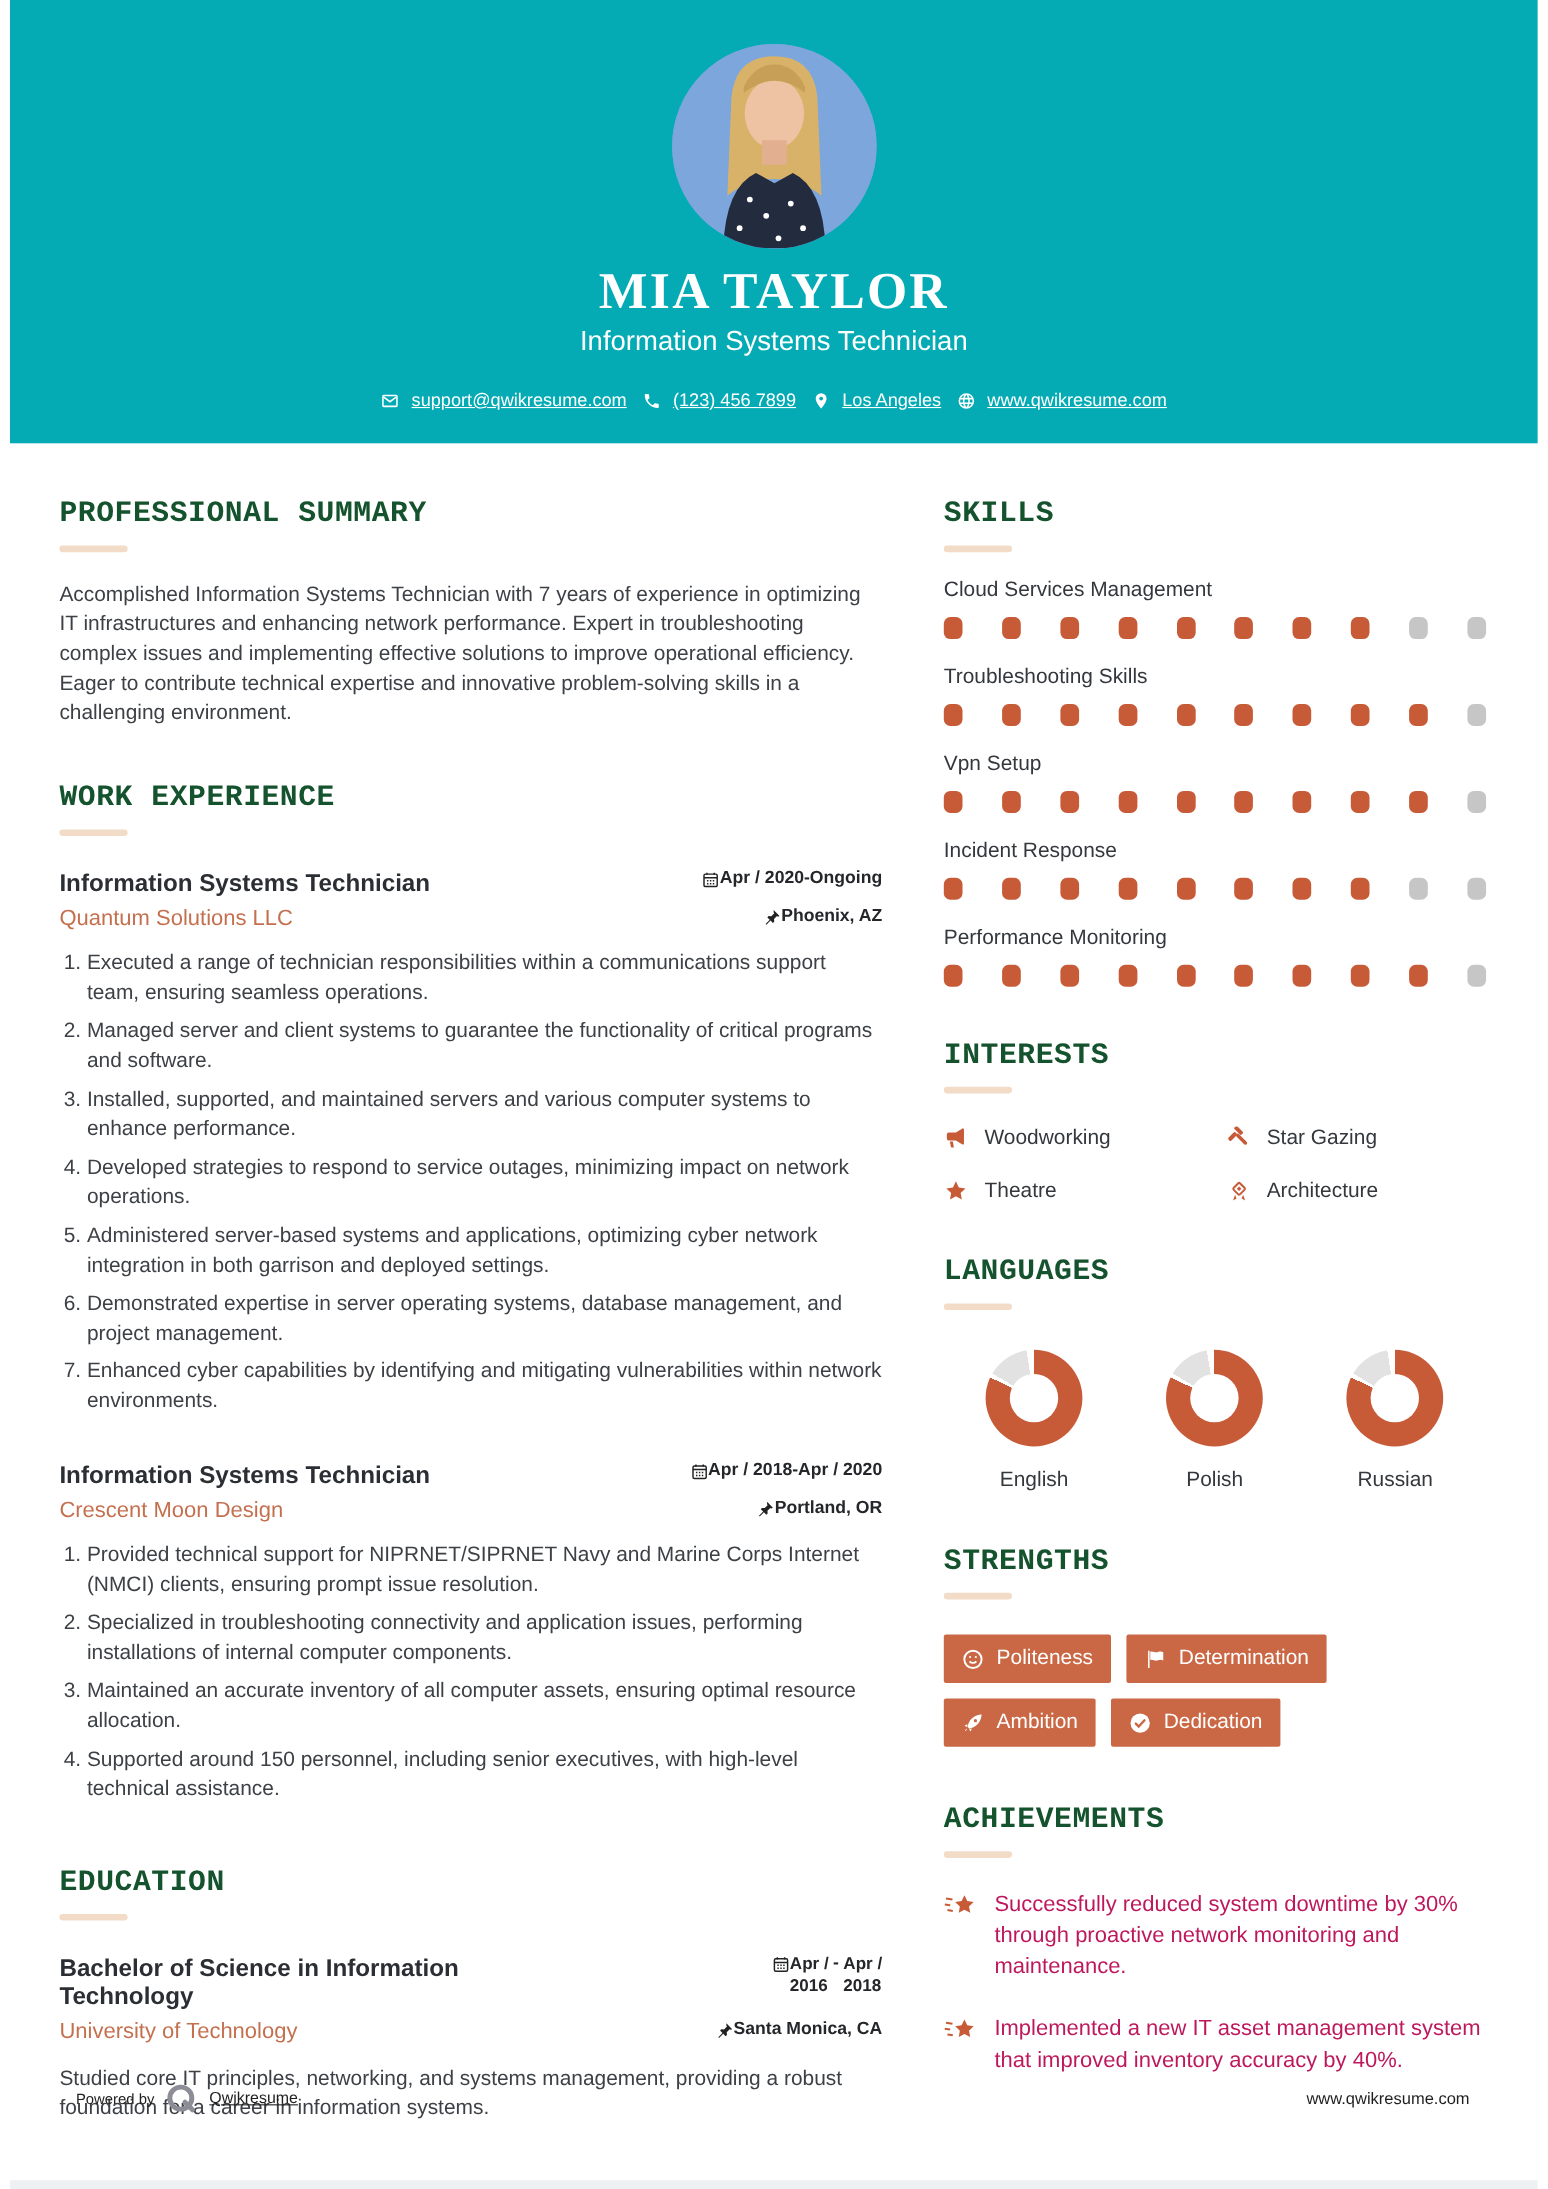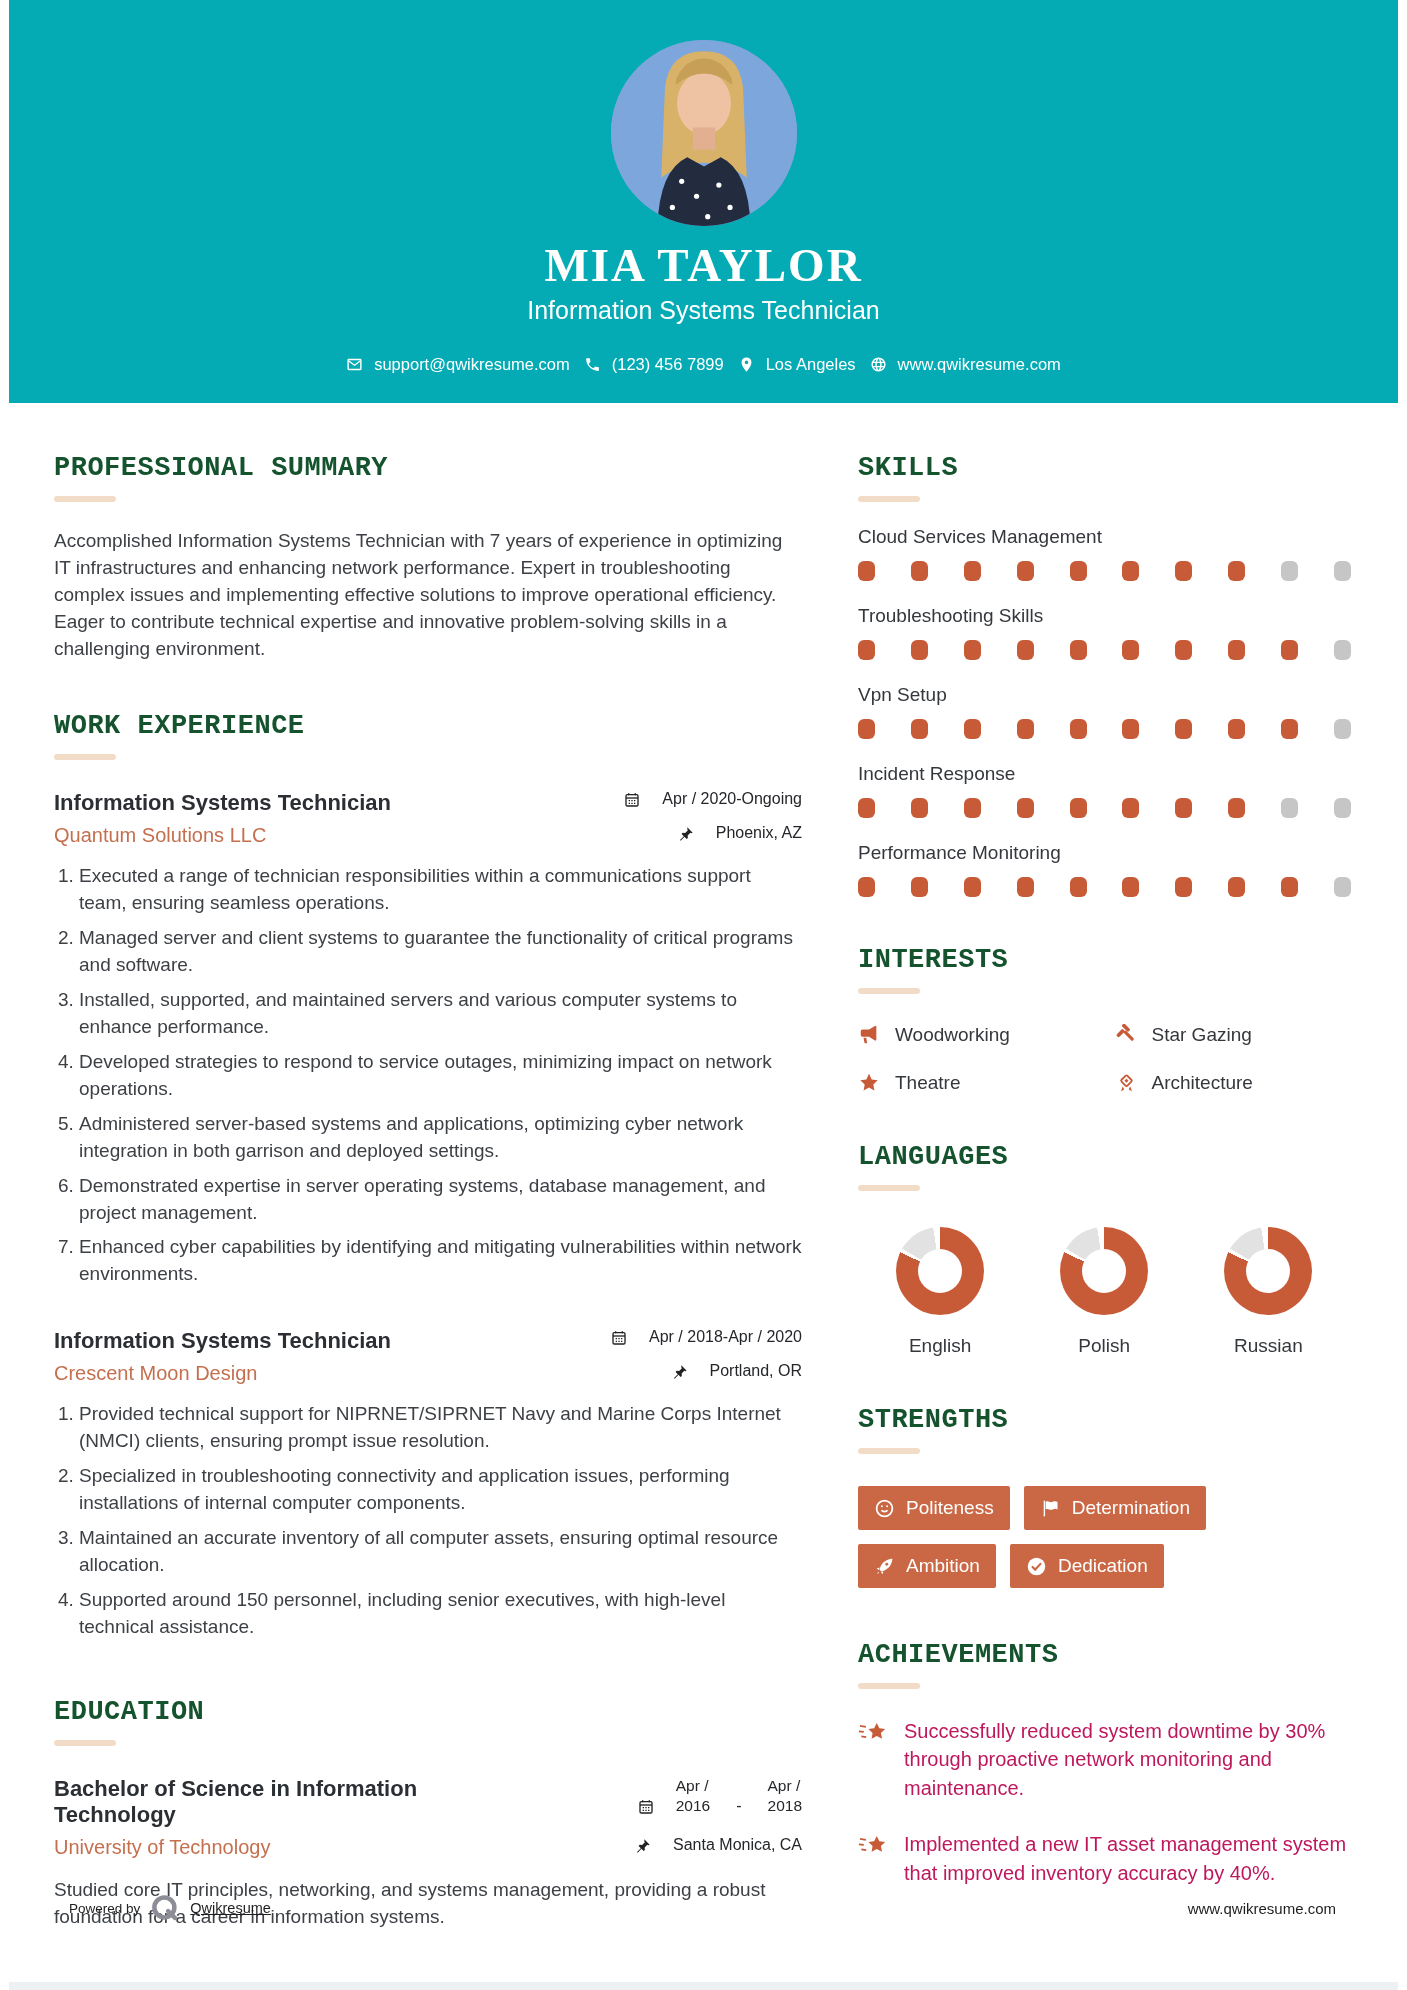--- a/index.html
+++ b/index.html
@@ -17,21 +17,21 @@
     background:#7ca6dc;
   }
   .avatar svg { display:block; width:100%; height:100%; }
   .hero h1 {
     margin-top:12px; color:#ffffff; font-family:"Liberation Serif", serif;
     font-size:47px; font-weight:700; letter-spacing:2px;
   }
   .hero .subtitle { margin-top:4px; color:#ffffff; font-size:25px; font-weight:500; }
   .contacts {
     margin-top:30px; display:flex; justify-content:center; align-items:center; gap:14px;
-    color:#ffffff; font-size:16.5px; font-weight:500;
+    color:#ffffff; font-size:16.5px; font-weight:500;text-decoration:underline;
   }
   .contact { display:flex; align-items:center; gap:11px; }
   .contact svg { width:17px; height:17px; }
 
   
   .body { display:flex; gap:56px; padding:50px 47px 0 45px; }
   .col-left  { flex:0 0 748px; }
   .col-right { flex:1; }
 
   h2.sec {
@@ -42,21 +42,21 @@
 
   .summary-text, .edu-desc {
     margin-top:26px; font-size:19px; line-height:1.42; color:#3d4146; max-width:748px;
   }
 
   
   .sec-block { margin-top:48px; }
   .job { margin-top:30px; }
   .job-head { display:flex; justify-content:space-between; align-items:flex-start; }
   .job-title { font-size:22px; font-weight:700; color:#2b2e33; max-width:460px; }
-  .meta { display:flex; align-items:flex-end; gap:22px; font-size:16px; font-weight:400; color:#24262a; }
+  .meta { display:flex; align-items:flex-start; gap:0; font-size:16px; font-weight:700; color:#24262a; }
   .meta svg { width:16px; height:16px; margin-top:2px; flex:0 0 auto; }
   .job-sub { display:flex; justify-content:space-between; align-items:flex-start; margin-top:8px; }
   .company { font-size:20px; color:#C4704F; }
   .twoline { white-space:pre-line; line-height:1.25; font-size:15.5px; }
   .date-sep { margin:0 4px; }
   ol.bullets { margin-top:16px; padding-left:25px; }
   ol.bullets li { font-size:19px; line-height:1.42; color:#3d4146; margin-bottom:8px; }
 
   
   .skill { margin-top:24px; }

